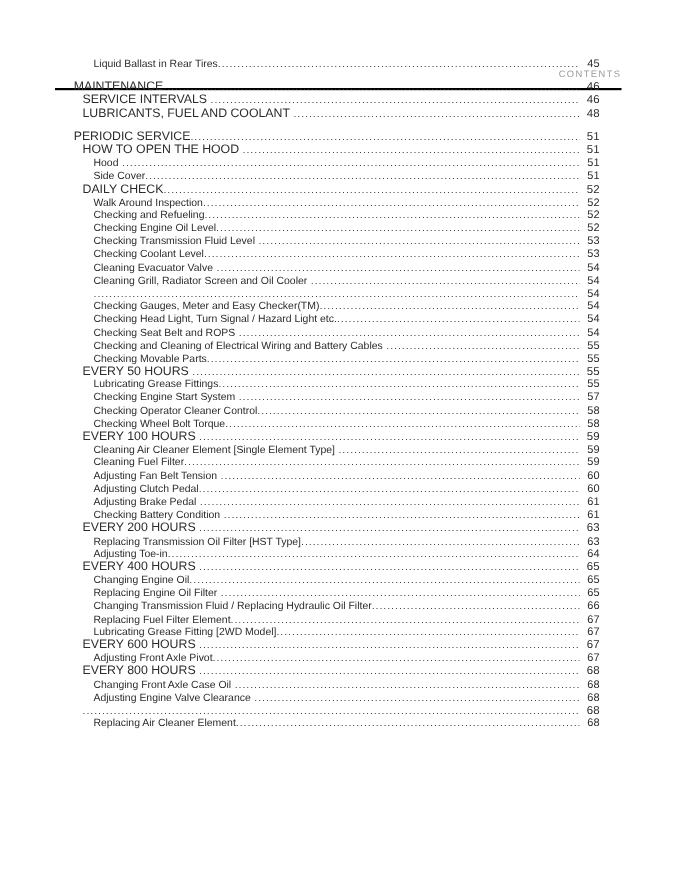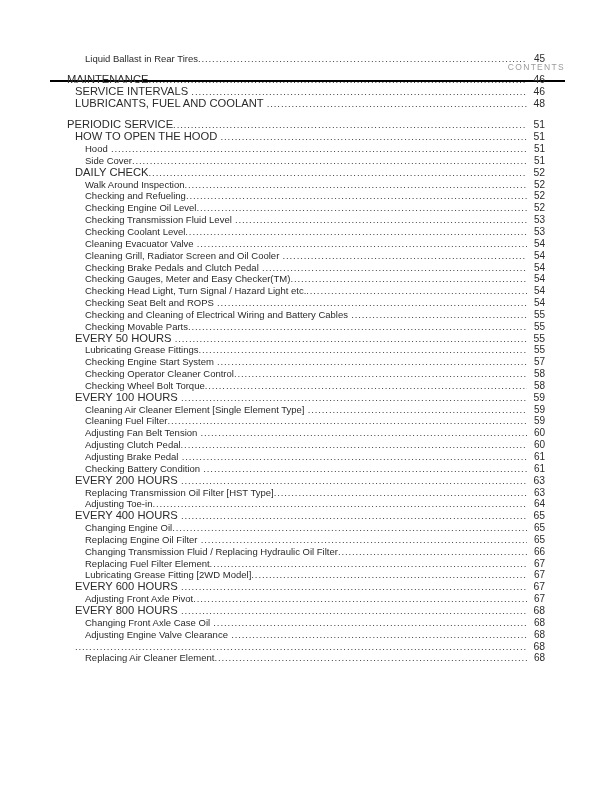--- a/index.html
+++ b/index.html
@@ -196,21 +196,20 @@
         <span class="title">Cleaning Evacuator Valve</span>
         <span class="leader"></span>
         <span class="pageno">54</span>
       </div>
       <div class="row lvl2 sp-title">
         <span class="title">Cleaning Grill, Radiator Screen and Oil Cooler</span>
         <span class="leader"></span>
         <span class="pageno">54</span>
       </div>
       <div class="row lvl2 sp-title">
-        <span class="title">Checking Brake Pedals and Clutch Pedal</span>
         <span class="leader"></span>
         <span class="pageno">54</span>
       </div>
       <div class="row lvl2">
         <span class="title">Checking Gauges, Meter and Easy Checker(TM)</span>
         <span class="leader"></span>
         <span class="pageno">54</span>
       </div>
       <div class="row lvl2">
         <span class="title">Checking Head Light, Turn Signal / Hazard Light etc.</span>

